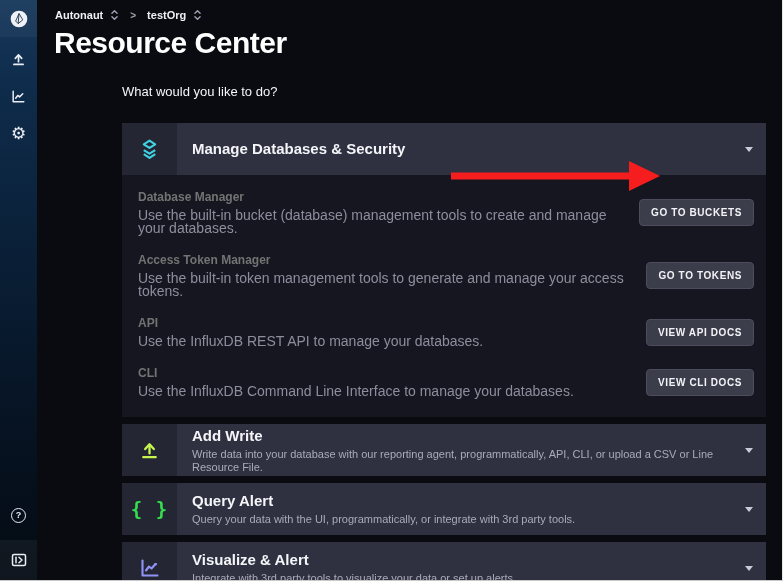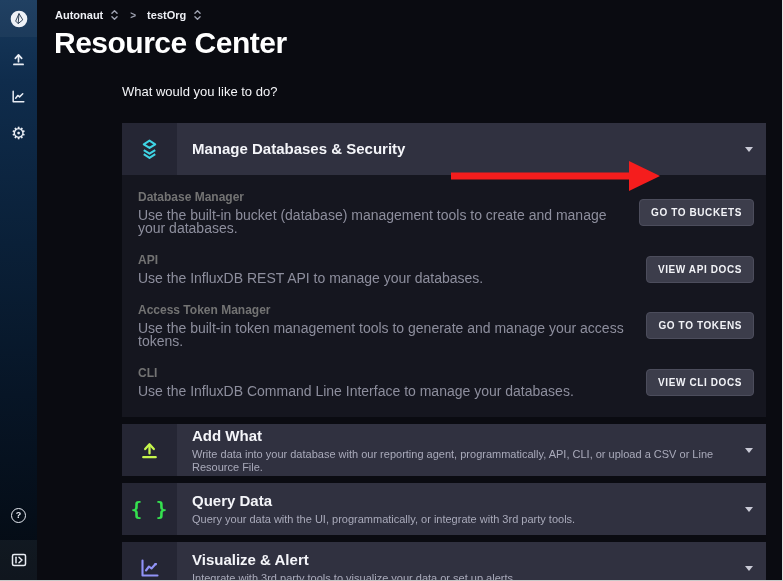--- a/index.html
+++ b/index.html
@@ -170,32 +170,32 @@
           <div class="res-item">
             <div class="res-text">
               <div class="res-title">Database Manager</div>
               <div class="res-desc">Use the built-in bucket (database) management tools to create and manage your databases.</div>
             </div>
             <button class="res-btn">GO TO BUCKETS</button>
           </div>
 
           <div class="res-item">
             <div class="res-text">
+              <div class="res-title">Access Token Manager</div>
+              <div class="res-desc">Use the built-in token management tools to generate and manage your access tokens.</div>
+            </div>
+            <button class="res-btn">GO TO TOKENS</button>
+          </div>
+
+          <div class="res-item">
+            <div class="res-text">
               <div class="res-title">API</div>
               <div class="res-desc">Use the InfluxDB REST API to manage your databases.</div>
             </div>
             <button class="res-btn">VIEW API DOCS</button>
-          </div>
-
-          <div class="res-item">
-            <div class="res-text">
-              <div class="res-title">Access Token Manager</div>
-              <div class="res-desc">Use the built-in token management tools to generate and manage your access tokens.</div>
-            </div>
-            <button class="res-btn">GO TO TOKENS</button>
           </div>
 
           <div class="res-item">
             <div class="res-text">
               <div class="res-title">CLI</div>
               <div class="res-desc">Use the InfluxDB Command Line Interface to manage your databases.</div>
             </div>
             <button class="res-btn">VIEW CLI DOCS</button>
           </div>
 
@@ -205,36 +205,36 @@
       <section class="panel">
         <header class="panel-header">
           <div class="icon-cell" style="color: rgb(198, 246, 77);">
             <svg width="23" height="23" viewBox="0 0 24 24" fill="none" stroke="currentColor" stroke-width="2.4" stroke-linecap="round" stroke-linejoin="round">
               <path d="M12 15 V7"></path>
                 <path d="M7.5 10.5 L12 5.5 L16.5 10.5"></path>
                 <path d="M5.5 19 H18.5"></path>
             </svg>
           </div>
           <div class="head-text">
-            <div class="head-title">Add What</div>
+            <div class="head-title">Add Write</div>
             <div class="head-desc">Write data into your database with our reporting agent, programmatically, API, CLI, or upload a CSV or Line Resource File.</div>
           </div>
           <div class="caret-cell">
               <span class="caret"></span>
             </div>
         </header>
       </section>
 
       <section class="panel">
         <header class="panel-header">
           <div class="icon-cell" style="color: rgb(53, 224, 79);">
             <span class="braces-glyph">{ }</span>
           </div>
           <div class="head-text">
-            <div class="head-title">Query Data</div>
+            <div class="head-title">Query Alert</div>
             <div class="head-desc">Query your data with the UI, programmatically, or integrate with 3rd party tools.</div>
           </div>
           <div class="caret-cell">
               <span class="caret"></span>
             </div>
         </header>
       </section>
 
       <section class="panel">
         <header class="panel-header">

